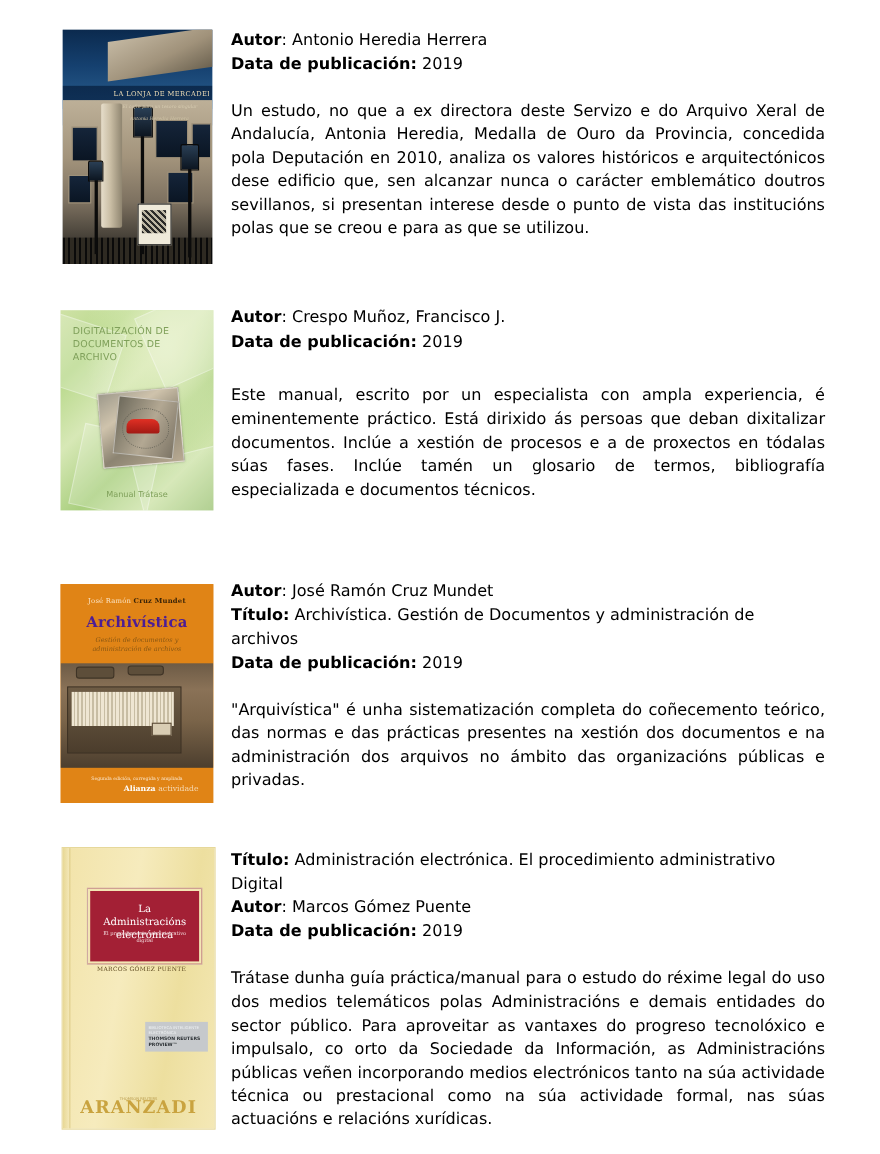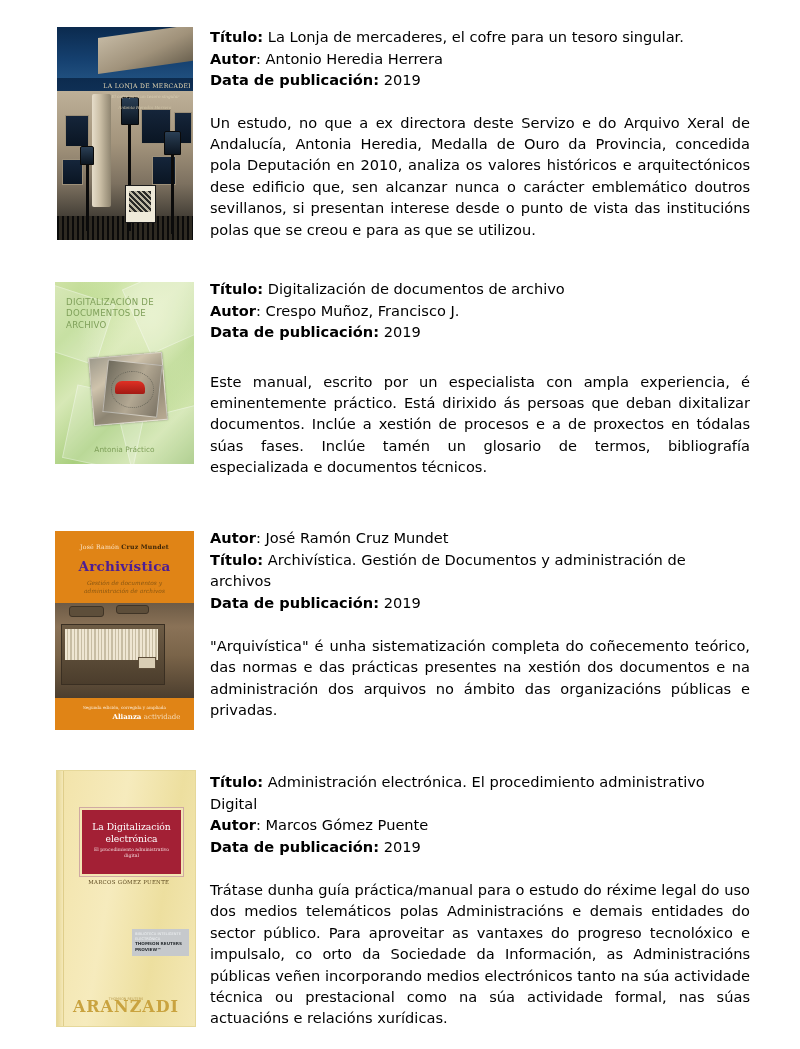--- a/index.html
+++ b/index.html
@@ -345,24 +345,20 @@
         <div class="c1-plaque-inner"></div>
       </div>
       <div class="c1-title">LA LONJA DE MERCADERES</div>
       <div class="c1-sub">El cofre para un tesoro singular</div>
       <div class="c1-auth">Antonia Heredia Herrera</div>
     </div>
 
     <div class="text-col" style="top:26px;">
       <div class="meta">
         <div>
-          <span class="lbl">Título:</span>
-          <span>La Lonja de mercaderes, el cofre para un tesoro singular.</span>
-        </div>
-        <div>
           <span class="lbl">Autor</span><span>:</span>
           <span>Antonio Heredia Herrera</span>
         </div>
         <div>
           <span class="lbl">Data de publicación:</span>
           <span>2019</span>
         </div>
       </div>
       <p class="body-par" style="margin-top:21px;">Un estudo, no que a ex directora deste Servizo e do Arquivo Xeral de Andalucía, Antonia  Heredia, Medalla de Ouro da Provincia, concedida pola Deputación en 2010, analiza os valores históricos e arquitectónicos dese edificio que, sen alcanzar nunca o carácter emblemático doutros sevillanos, si presentan interese desde o punto de vista das institucións polas que se creou e para as que se utilizou.</p>
     </div>
@@ -373,29 +369,25 @@
     <div class="cover cover2" style="left:55px; top:29px; width:139px; height:182px;">
       <div class="c2-shard" style="left:-10%; top:6%; width:46%; height:34%; transform:rotate(18deg);"></div>
       <div class="c2-shard" style="left:56%; top:-6%; width:54%; height:38%; transform:rotate(-24deg);"></div>
       <div class="c2-shard" style="left:10%; top:60%; width:50%; height:40%; transform:rotate(12deg);"></div>
       <div class="c2-shard" style="left:52%; top:72%; width:56%; height:36%; transform:rotate(-14deg);"></div>
       <div class="c2-title">DIGITALIZACIÓN DE DOCUMENTOS DE ARCHIVO</div>
       <div class="c2-photo"></div>
       <div class="c2-photo2"></div>
       <div class="c2-seal"></div>
       <div class="c2-red"></div>
-      <div class="c2-manual">Antonia Práctico</div>
+      <div class="c2-manual">Manual Trátase</div>
     </div>
 
     <div class="text-col" style="top:25px;">
       <div class="meta">
-        <div>
-          <span class="lbl">Título:</span>
-          <span> Digitalización de documentos de archivo</span>
-        </div>
         <div>
           <span class="lbl">Autor</span><span>:</span>
           <span> Crespo Muñoz, Francisco J.</span>
         </div>
         <div>
           <span class="lbl">Data de publicación:</span>
           <span>2019</span>
         </div>
       </div>
       <p class="body-par" style="margin-top:28px;">Este manual, escrito por un especialista con ampla experiencia, é eminentemente práctico. Está dirixido ás persoas que deban dixitalizar documentos. Inclúe a xestión de procesos e a de proxectos en tódalas súas fases. Inclúe tamén un glosario de termos, bibliografía especializada e documentos técnicos.</p>
@@ -443,21 +435,21 @@
       <p class="body-par" style="margin-top:22px;">"Arquivística" é unha sistematización completa do coñecemento teórico, das normas e das prácticas presentes na xestión dos documentos e na administración dos arquivos no ámbito das organizacións públicas e privadas.</p>
     </div>
   </div>
 
   <div class="entry" style="left:0; top:753px; width:800px; height:296px;">
 
     <div class="cover cover4" style="left:56px; top:17px; width:138px; height:255px;">
       <div class="c4-spine"></div>
       <div class="c4-box">
         <div class="c4-t1">
-          <span>La Digitalización</span><br>
+          <span>La Administracións</span><br>
           <span>electrónica</span>
         </div>
         <div class="c4-t2">El procedimiento administrativo digital</div>
       </div>
       <div class="c4-auth">MARCOS GÓMEZ PUENTE</div>
       <div class="c4-badge">
         <div class="c4-badge-top">BIBLIOTECA INTELIGENTE ELECTRÓNICA</div>
         <div class="c4-badge-main">THOMSON REUTERS PROVIEW™</div>
       </div>
       <div class="c4-pub-small">THOMSON REUTERS</div>

